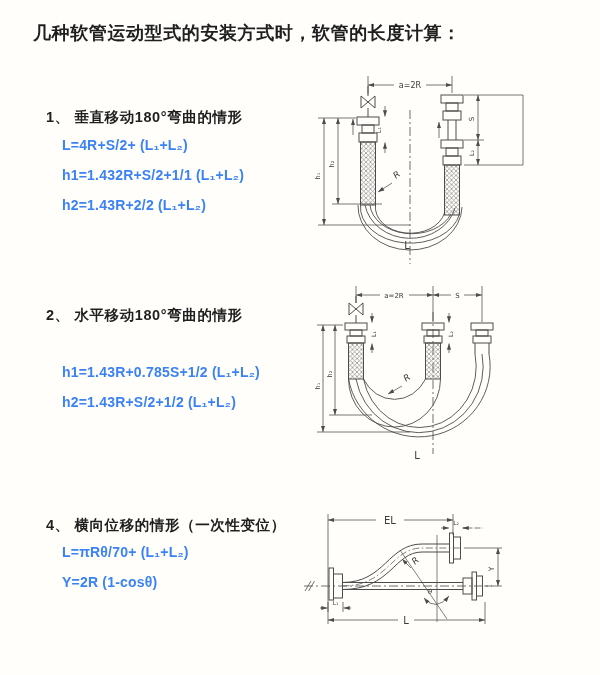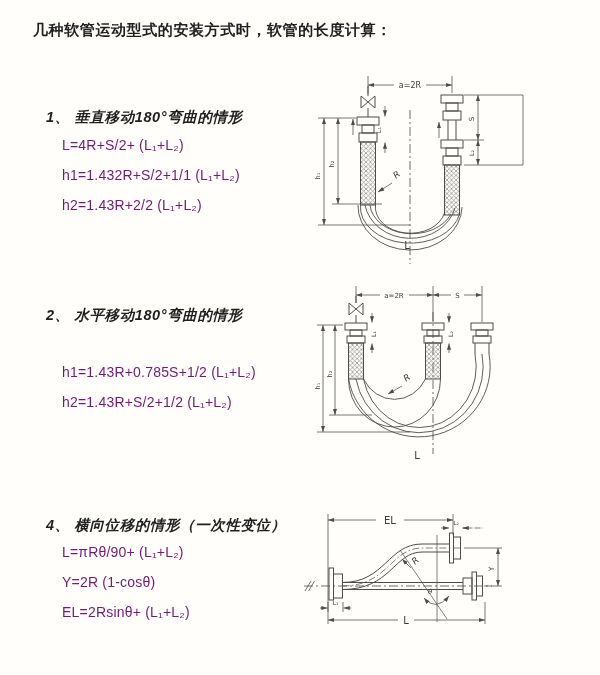--- a/index.html
+++ b/index.html
@@ -1,46 +1,45 @@
 <!DOCTYPE html>
 <html><head>
 <meta charset="utf-8">
 <style>
   html,body{margin:0;padding:0;}
   body{
     width:600px;height:675px;background:#fffefa;position:relative;overflow:hidden;
     font-family:"Liberation Sans","DejaVu Sans",sans-serif;color:#2b2b2b;
   }
   .page{position:absolute;inset:0;}
-  .title{position:absolute;left:33px;top:21px;font-size:15px;font-weight:600;letter-spacing:.6px;color:#1f1f1f;}
-  .sec-heading{position:absolute;font-size:14.5px;font-weight:600;letter-spacing:.6px;color:#1f1f1f;font-style:italic;}
-  .formula{position:absolute;font-size:14px;font-weight:400;letter-spacing:.2px;color:#701a75;}
+  .title{position:absolute;left:33px;top:21px;font-size:18px;font-weight:600;letter-spacing:.6px;color:#1f1f1f;}
+  .sec-heading{position:absolute;font-size:14.5px;font-weight:600;letter-spacing:.6px;color:#1f1f1f;}
+  .formula{position:absolute;font-size:14px;font-weight:700;letter-spacing:.2px;color:#3b82f6;}
   svg.diagram{position:absolute;}
   svg text{font-family:"DejaVu Sans","Liberation Sans",sans-serif;}
 </style>
 </head>
 <body>
 
 <div class="page">
 
   <div class="title">几种软管运动型式的安装方式时，软管的长度计算：</div>
 
   <div class="sec-heading" style="left:46px;top:108px">1、 垂直移动180°弯曲的情形</div>
   <div class="formula" style="left:62px;top:137px">L=4R+S/2+ (L₁+L₂)</div>
   <div class="formula" style="left:62px;top:167px">h1=1.432R+S/2+1/1 (L₁+L₂)</div>
   <div class="formula" style="left:62px;top:197px">h2=1.43R+2/2 (L₁+L₂)</div>
 
   <div class="sec-heading" style="left:46px;top:306px">2、 水平移动180°弯曲的情形</div>
   <div class="formula" style="left:62px;top:364px">h1=1.43R+0.785S+1/2 (L₁+L₂)</div>
   <div class="formula" style="left:62px;top:394px">h2=1.43R+S/2+1/2 (L₁+L₂)</div>
 
   <div class="sec-heading" style="left:46px;top:516px">4、 横向位移的情形（一次性变位）</div>
-  <div class="formula" style="left:62px;top:544px">L=πRθ/90+ (L₁+L₂)</div>
+  <div class="formula" style="left:62px;top:544px">L=πRθ/70+ (L₁+L₂)</div>
   <div class="formula" style="left:62px;top:574px">Y=2R (1-cosθ)</div>
-  <div class="formula" style="left:62px;top:604px">EL=2Rsinθ+ (L₁+L₂)</div>
 
   <svg class="diagram" style="left:312px;top:72px" width="283" height="196" viewBox="0 0 283 196">
     <defs>
       <marker id="ar1" viewBox="0 0 10 8" refX="9.5" refY="4" markerWidth="9" markerHeight="7" orient="auto-start-reverse">
         <path d="M0,0.8 L9.5,4 L0,7.2 z" fill="#4c4c4c"></path>
       </marker>
       <pattern id="hb1" width="4.5" height="4.5" patternUnits="userSpaceOnUse">
         <path d="M0,0 L4.5,4.5 M4.5,0 L0,4.5" stroke="#8a8a8a" stroke-width="0.7"></path>
       </pattern>
     </defs>

